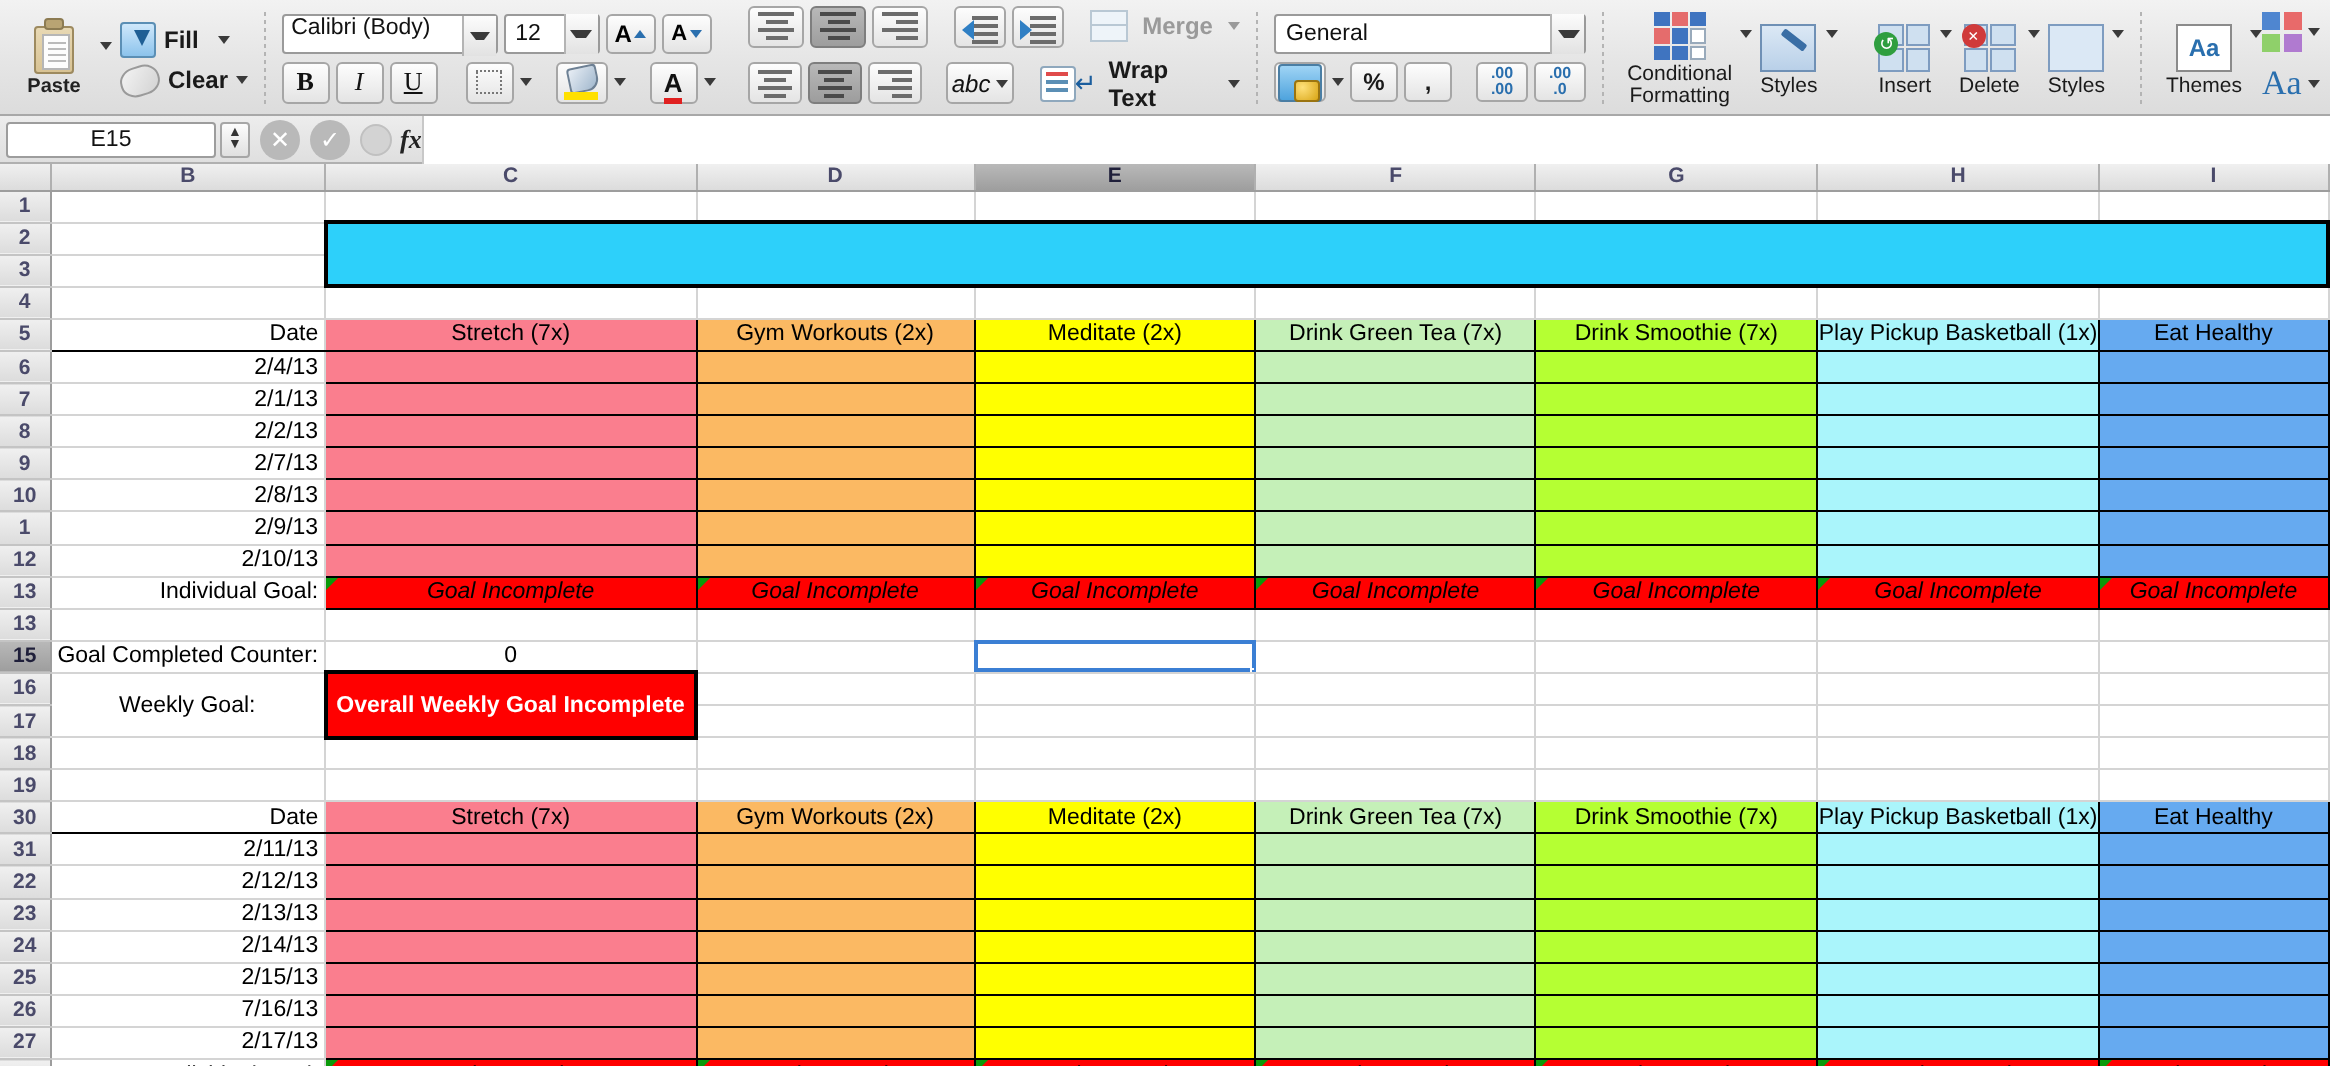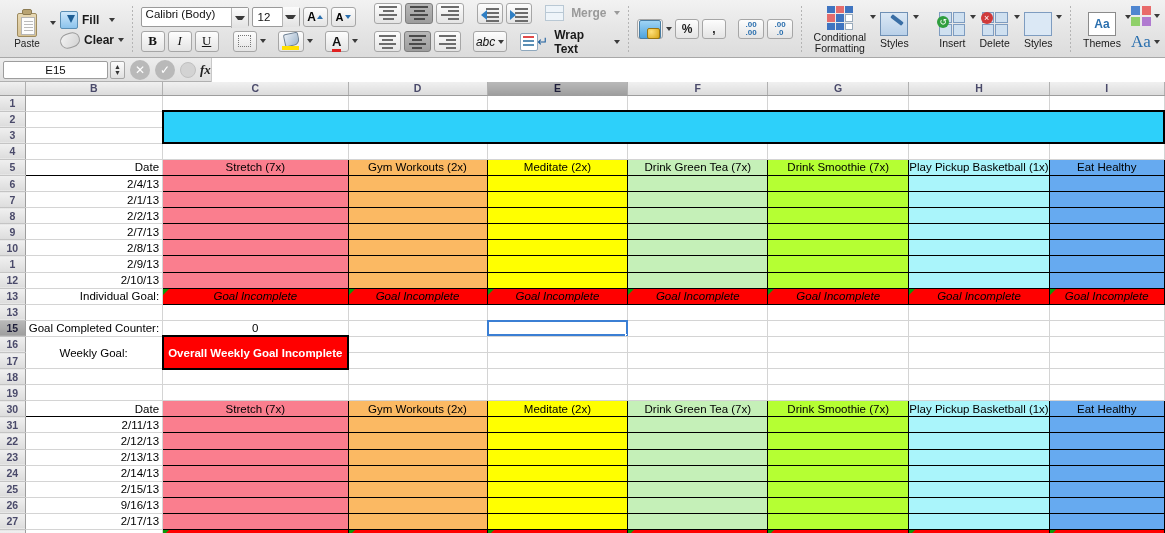--- a/index.html
+++ b/index.html
@@ -16,21 +16,21 @@
     background:linear-gradient(to bottom,#f2f2f2 0%,#e6e6e6 50%,#dcdcdc 100%);
     border-bottom:1px solid #a8a8a8;
     display:flex; align-items:stretch;
     position:relative;
   }
   .rgroup{ display:flex; align-items:center; padding:0 5px; height:58px; }
   .rsep{ width:1px; height:46px; align-self:center;
     background:repeating-linear-gradient(to bottom,#b4b4b4 0 2px,transparent 2px 4px); margin:0 3px; }
 
   
-  .paste-col{ display:flex; flex-direction:column; align-items:center; justify-content:center; width:44px; height:56px;}
+  .paste-col{ display:flex; flex-direction:column; align-items:center; justify-content:center; width:44px; height:56px;font-weight:bold;}
   .clip{ width:24px; height:28px; position:relative; }
   .clip-body{ position:absolute; left:2px; top:4px; width:20px; height:24px; background:linear-gradient(to bottom,#e8d9b4,#d8c394); border:1px solid #9d8a5f; border-radius:2px;}
   .clip-page{ position:absolute; left:6px; top:8px; width:14px; height:18px; background:#fdfdfd; border:1px solid #b6b6b6;}
   .clip-page::after{ content:""; position:absolute; left:2px; top:3px; width:9px; height:1px; box-shadow:0 0 0 0 #bbb,0 3px 0 0 #bbb,0 6px 0 0 #bbb,0 9px 0 0 #bbb; background:#bbb;}
   .clip-top{ position:absolute; left:7px; top:0px; width:10px; height:6px; background:#b9a473; border:1px solid #8c7b52; border-radius:2px;}
   .mini-label{ font-size:10px; color:#222; margin-top:1px;}
   .caret{ width:0;height:0;border-left:3.5px solid transparent;border-right:3.5px solid transparent;border-top:4px solid #3a3a3a; display:inline-block;}
 
   .stack2{ display:flex; flex-direction:column; justify-content:center; gap:4px; height:56px;}
   .fillrow{ display:flex; align-items:center; gap:4px;}
@@ -306,20 +306,26 @@
         <span class="tlabel" style="margin-left:3px">Wrap Text</span>
         <span class="caret" style="margin-left:4px"></span>
       </div>
     </div>
   </div>
 
   <div class="rsep"></div>
 
   <div class="rgroup">
     <div class="stack2">
+      <div class="numfield">
+        <span>General</span>
+        <div class="ddbtn">
+            <span class="caret"></span>
+          </div>
+      </div>
       <div class="row-gap">
         <div class="btn" style="width:26px;height:20px">
             <span class="coin"></span>
           </div>
         <span class="caret"></span>
         <div class="btn bsm" style="width:24px;font-weight:bold">%</div>
         <div class="btn bsm" style="width:24px;font-weight:bold">,</div>
         <div style="width:6px"></div>
         <div class="btn dec">
           <span>.00</span>
@@ -728,21 +734,21 @@
           <td class="body-cell" style="background:#FA7E8E"></td>
           <td class="body-cell" style="background:#FBB963"></td>
           <td class="body-cell" style="background:#FFFF00"></td>
           <td class="body-cell" style="background:#C5F0B8"></td>
           <td class="body-cell" style="background:#B5FF33"></td>
           <td class="body-cell" style="background:#AAF5FB"></td>
           <td class="body-cell" style="background:#66AAF0"></td>
         </tr>
         <tr style="height:16.1px">
           <td class="rowhdr">26</td>
-          <td class="cell c-date">9/16/13</td>
+          <td class="cell c-date">7/16/13</td>
           <td class="body-cell" style="background:#FA7E8E"></td>
           <td class="body-cell" style="background:#FBB963"></td>
           <td class="body-cell" style="background:#FFFF00"></td>
           <td class="body-cell" style="background:#C5F0B8"></td>
           <td class="body-cell" style="background:#B5FF33"></td>
           <td class="body-cell" style="background:#AAF5FB"></td>
           <td class="body-cell" style="background:#66AAF0"></td>
         </tr>
         <tr style="height:16.1px">
           <td class="rowhdr">27</td>

